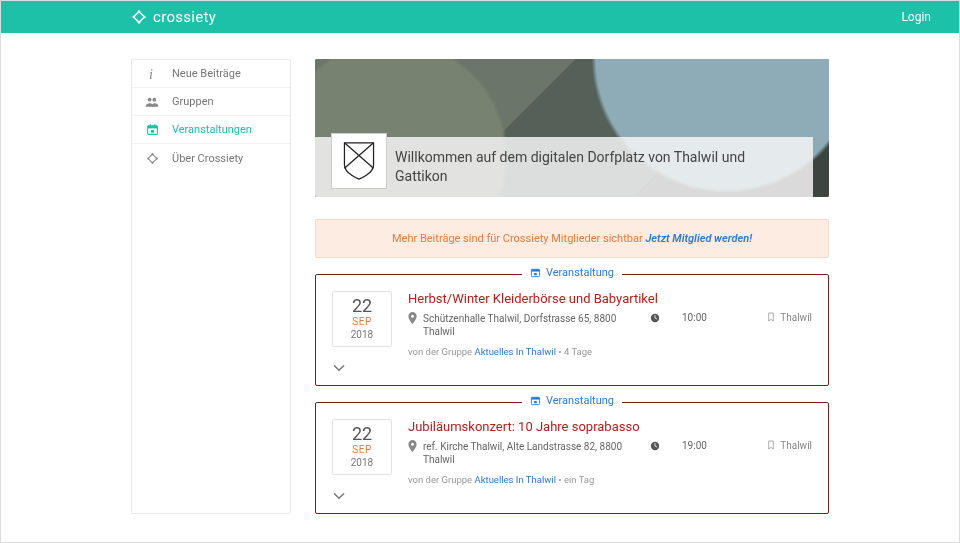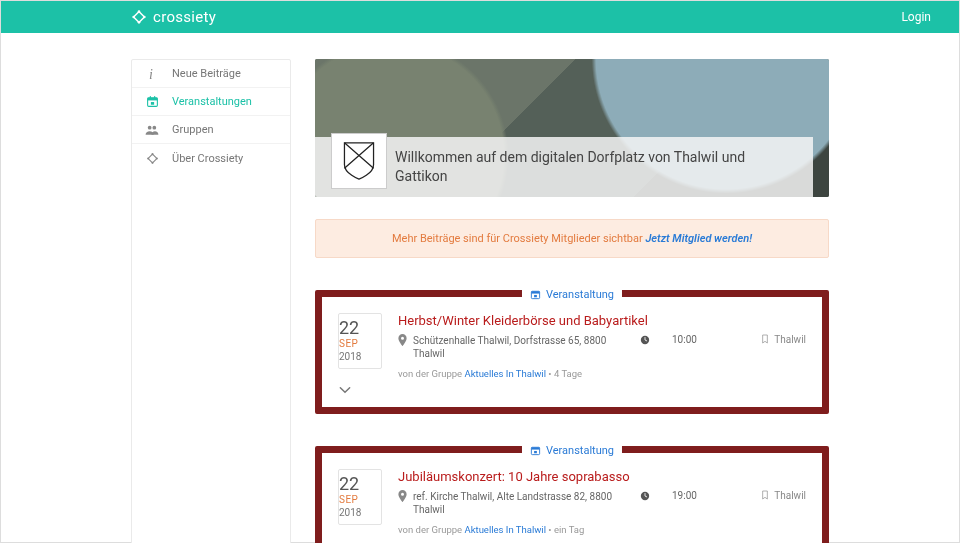--- a/index.html
+++ b/index.html
@@ -23,24 +23,24 @@
      radial-gradient(circle at 15% 70%, #7b8a6f 0 25%, transparent 26%),
      linear-gradient(135deg,#6d7d6a 0 40%, #55665a 40% 70%, #3e4a42 70%);
      filter: saturate(.7) brightness(.95);
   }
   .hero-band { position:absolute; left:0; right:16px; bottom:0; height: 60px; background: rgba(245,245,245,.85); display:flex; align-items:center; gap:14px; padding: 0 16px 0 80px; }
   .coat { position:absolute; left:16px; bottom:8px; width:56px; height:56px; background:#fff; border:1px solid #ccc; display:flex; align-items:center; justify-content:center; }
   .coat svg { width:40px; height:40px; }
   .hero-title { font-size: 14px; color:#444; line-height:1.35; padding:6px 0 6px; max-width: 420px; }
   .notice { margin-top: 22px; background:#fdece1; border:1px solid #f7d9c7; border-radius:2px; padding: 12px 16px; font-size: 11px; color:#e37b3f; text-align:center; }
   .notice a { color:#2a7bd6; font-weight:600; text-decoration:none;font-style:italic; }
-  .card { margin-top: 32px; border:7px solid #7f1d1d; border-radius:2px; background:#fff; position:relative; padding: 16px 16px 4px 16px; }
+  .card { margin-top: 16px; border:1px solid #7f1d1d; border-radius:2px; background:#fff; position:relative; padding: 16px 16px 4px 16px; }
   .card-label { position:absolute; top:-9px; left:50%; transform:translateX(-50%); background:#fff; padding:0 8px; font-size:11px; color:#2b7bd6; display:flex; align-items:center; gap:5px; }
   .card-body { display:flex; gap:16px; align-items:flex-start; }
-  .date-badge { width:44px; border:1px solid #e3e3e3; border-radius:2px; padding:4px 0 6px; }
+  .date-badge { width:60px; border:1px solid #e3e3e3; border-radius:2px; text-align:center; padding:4px 0 6px; }
   .date-day { font-size:18px; color:#555; line-height:1.1; }
   .date-mon { font-size:10px; color:#e37b3f; letter-spacing:.5px; }
   .date-year { font-size:10px; color:#777; margin-top:2px; }
   .event { flex:1; min-width:0; }
   .event-title { font-size:13px; font-weight:400; color:#b91c1c; margin-bottom:6px; }
   .event-row { display:flex; align-items:flex-start; gap:22px; font-size:10px; color:#666; }
   .event-loc { display:flex; align-items:flex-start; gap:6px; max-width:220px; line-height:1.3; }
   .event-time { display:flex; align-items:center; gap:22px; }
   .event-tag { margin-left:auto; display:flex; gap:5px; color:#888; }
   .event-meta { font-size:9.5px; color:#999; margin-top:8px; }
@@ -73,42 +73,42 @@
 
   <nav class="sidebar">
     <div class="side-item">
       <span class="icon">
         <svg width="12" height="14" viewBox="0 0 12 14">
               <text x="3" y="12" font-family="Georgia,serif" font-style="italic" font-size="14" fill="currentColor">i</text>
             </svg>
       </span>
       <span>Neue Beiträge</span>
     </div>
+    <div class="side-item">
+      <span class="icon">
+        <svg width="14" height="12" viewBox="0 0 24 18" fill="currentColor">
+              <circle cx="8" cy="5" r="3.2"></circle>
+              <circle cx="16" cy="5" r="3.2"></circle>
+              <path d="M1 17c0-3.5 3-6 7-6s7 2.5 7 6z"></path>
+              <path d="M11 17c0-3.5 2.5-6 6-6s6 2.5 6 6z"></path>
+            </svg>
+      </span>
+      <span>Gruppen</span>
+    </div>
     <div class="side-item active">
       <span class="icon">
         <svg width="13" height="13" viewBox="0 0 24 24" fill="currentColor">
               <rect x="3" y="5" width="18" height="16" rx="2" fill="none" stroke="currentColor" stroke-width="2"></rect>
               <rect x="3" y="5" width="18" height="5" fill="currentColor"></rect>
               <rect x="7" y="2" width="2" height="5" fill="currentColor"></rect>
               <rect x="15" y="2" width="2" height="5" fill="currentColor"></rect>
               <rect x="9" y="13" width="6" height="5" fill="currentColor"></rect>
             </svg>
       </span>
       <span>Veranstaltungen</span>
-    </div>
-    <div class="side-item">
-      <span class="icon">
-        <svg width="14" height="12" viewBox="0 0 24 18" fill="currentColor">
-              <circle cx="8" cy="5" r="3.2"></circle>
-              <circle cx="16" cy="5" r="3.2"></circle>
-              <path d="M1 17c0-3.5 3-6 7-6s7 2.5 7 6z"></path>
-              <path d="M11 17c0-3.5 2.5-6 6-6s6 2.5 6 6z"></path>
-            </svg>
-      </span>
-      <span>Gruppen</span>
     </div>
     <div class="side-item">
       <span class="icon">
         <svg width="13" height="13" viewBox="0 0 24 24" fill="none" stroke="currentColor" stroke-width="2" stroke-linecap="round">
           <circle cx="12" cy="4" r="2" fill="currentColor" stroke="none"></circle>
               <circle cx="4" cy="12" r="2" fill="currentColor" stroke="none"></circle>
               <circle cx="20" cy="12" r="2" fill="currentColor" stroke="none"></circle>
               <circle cx="12" cy="20" r="2" fill="currentColor" stroke="none"></circle>
           <path d="M5 11 L11 5 M13 5 L19 11 M19 13 L13 19 M11 19 L5 13"></path>
         </svg>

